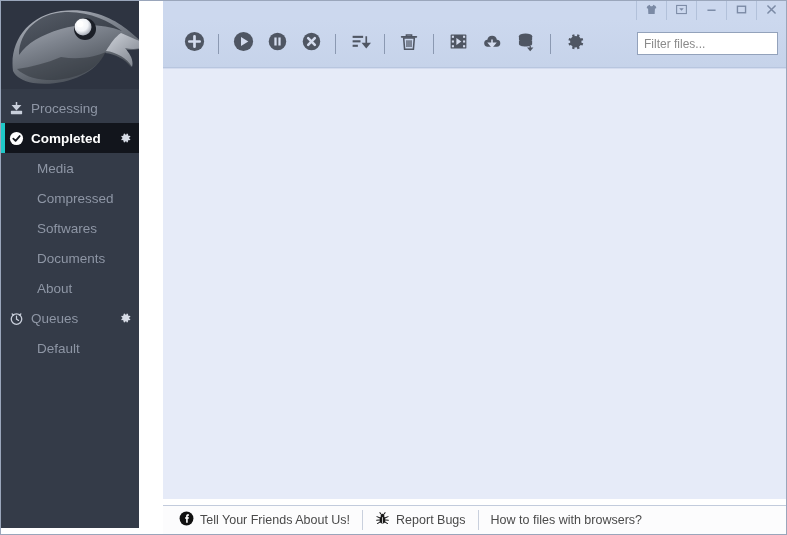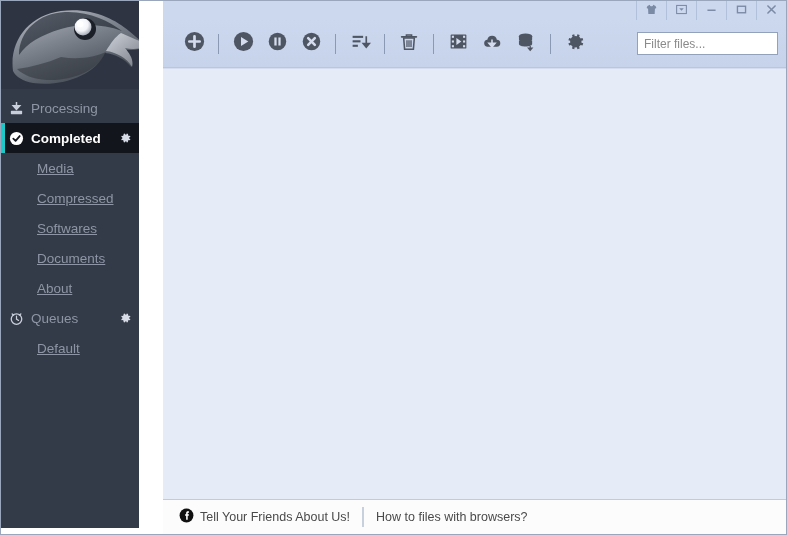--- a/index.html
+++ b/index.html
@@ -36,21 +36,21 @@
     font-size:13.5px;
     cursor:default;
     user-select:none;
   }
   .side-item .s-icon{
     width:30px; min-width:30px;
     display:flex; align-items:center; justify-content:center;
     color:#c9cfdb;
   }
   .side-item .s-label{ flex:1; }
-  .side-item.indent .s-label{ padding-left:36px;text-decoration:underline; }
+  .side-item.indent .s-label{ padding-left:36px; }
   .side-item .s-gear{
     width:28px; min-width:28px;
     display:flex; align-items:center; justify-content:center;
     color:#d7dce6;
   }
   .side-item.selected{
     background:#12151c;
     color:#ffffff;
     font-weight:bold;
   }
@@ -109,21 +109,21 @@
 
   
   #content{
     position:absolute; left:162px; top:67px; right:0; bottom:35px;
     background:#e6ebf8;
     border-top:1px solid #d4dcef;
   }
 
   
   #statusbar{
-    position:absolute; left:162px; right:0; bottom:0; height:35px;
+    position:absolute; left:162px; right:0; bottom:0; height:29px;
     background:#fcfcfd;
     border-top:1px solid #c2cbdc;
     display:flex; align-items:center;
     font-size:12.5px; color:#4a4a4a;
   }
   .sb-item{
     display:flex; align-items:center; gap:6px;
     padding:0 12px; height:100%;
     cursor:default;
   }
@@ -416,20 +416,34 @@
         <svg width="15" height="15" viewBox="0 0 16 16">
           <circle cx="8" cy="8" r="7.4" fill="#111111"></circle>
           <path d="M9.3 8.2 H10.4 L10.6 6.6 H9.3 V5.8 C9.3 5.3 9.4 5.0 10.1 5.0 H10.7 V3.6 C10.5 3.6 10.0 3.5 9.5 3.5 C8.3 3.5 7.6 4.2 7.6 5.6 V6.6 H6.5 V8.2 H7.6 V12.5 H9.3 Z" fill="#ffffff"></path>
         </svg>
       </span>
       <span>Tell Your Friends About Us!</span>
     </div>
 
     <div class="sb-sep"></div>
 
+    <div class="sb-item">
+      <span>
+        <svg width="15" height="15" viewBox="0 0 16 16">
+          <ellipse cx="8" cy="9.4" rx="3.1" ry="4.1" fill="#1a1a1a"></ellipse>
+          <path d="M8 5.4 A2.1 2.1 0 018 5.4" fill="#1a1a1a"></path>
+          <circle cx="8" cy="5.0" r="2.0" fill="#1a1a1a"></circle>
+          <path d="M6.3 3.2 L5.2 1.8 M9.7 3.2 L10.8 1.8" stroke="#1a1a1a" stroke-width="1.1" stroke-linecap="round"></path>
+          <path d="M4.9 7.2 L2.1 6.0 M4.7 9.6 L1.7 9.8 M5.1 11.8 L2.6 13.4" stroke="#1a1a1a" stroke-width="1.1" stroke-linecap="round"></path>
+          <path d="M11.1 7.2 L13.9 6.0 M11.3 9.6 L14.3 9.8 M10.9 11.8 L13.4 13.4" stroke="#1a1a1a" stroke-width="1.1" stroke-linecap="round"></path>
+          <path d="M8 6.6 L8 13.2" stroke="#ffffff" stroke-width="0.8"></path>
+        </svg>
+      </span>
+      <span>Report Bugs</span>
+    </div>
 
     <div class="sb-sep"></div>
 
     <div class="sb-item">
       <span>How to files with browsers?</span>
     </div>
   </div>
 
 </div>
 

